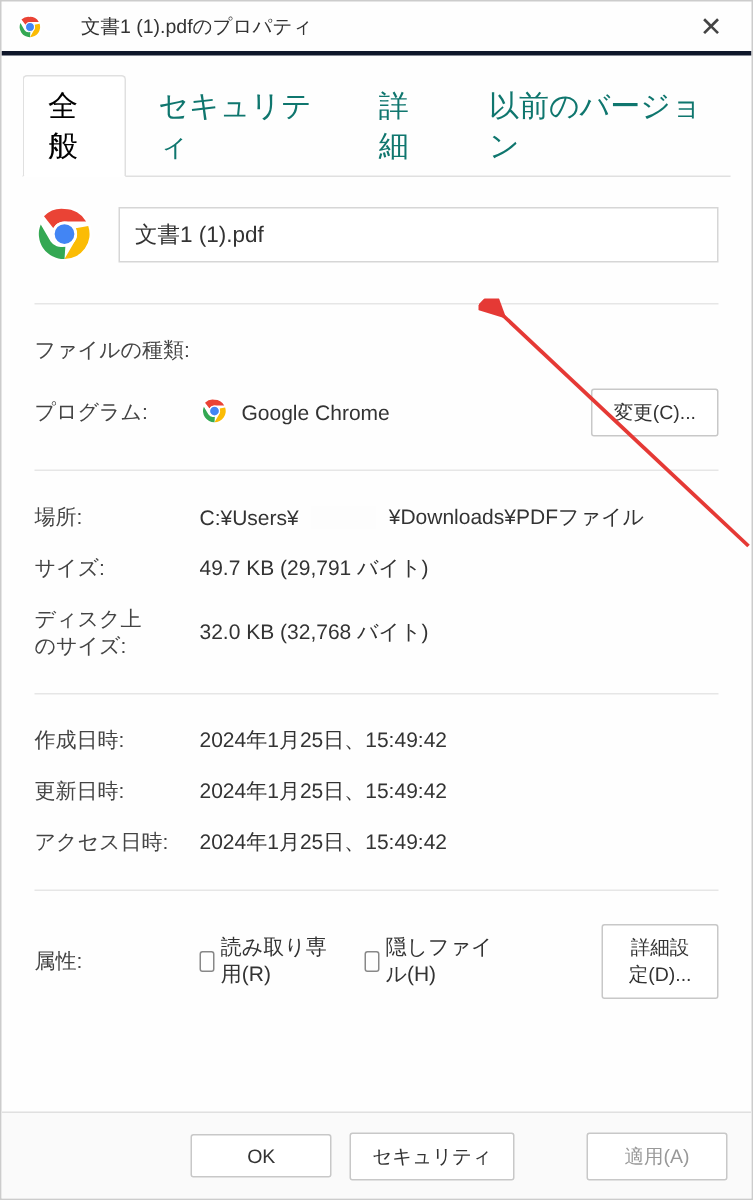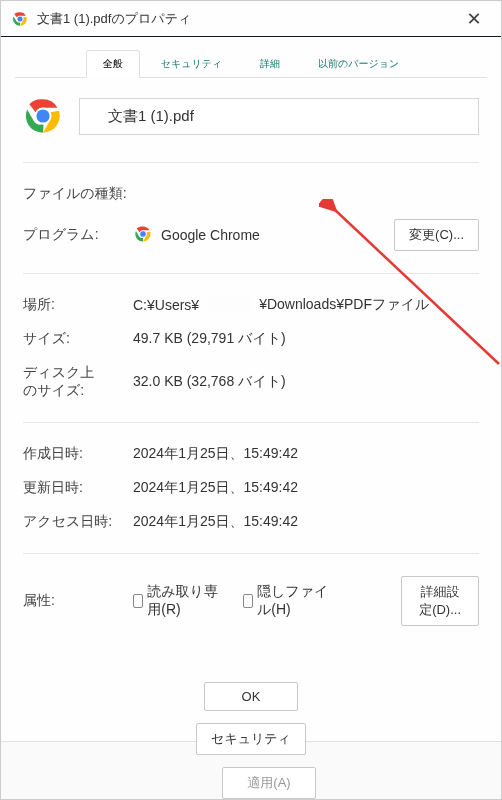--- a/index.html
+++ b/index.html
@@ -12,37 +12,38 @@
     font-size: 14px;
     color: #333;
     position: relative;
     border: 1px solid #ccc;
   }
   .titlebar {
     display: flex;
     align-items: center;
     height: 36px;
     padding: 0 10px;
-    border-bottom: 1px solid #0f172a;
+    border-bottom: 3px solid #0f172a;
+    gap: 17px;
   }
   .titlebar .title-icon { width: 18px; height: 18px; margin-right: 8px; }
   .titlebar .title-text { flex: 1; font-size: 13px; color: #333; }
   .titlebar .close-x {
     width: 34px;
     text-align: center;
     font-size: 18px;
     color: #444;
     cursor: pointer;
   }
   .tabs {
     display: flex;
     align-items: flex-end;
     gap: 4px;
     padding: 12px 14px 0 14px;
-    font-size: 10px;
+    font-size: 20px;
     justify-content: center;
   }
   .tab {
     padding: 6px 16px;
     color: #0f766e;
     cursor: pointer;
     border: 1px solid transparent;
     border-bottom: none;
   }
   .tab.active {
@@ -65,21 +66,21 @@
   .header-row {
     display: flex;
     align-items: center;
     gap: 16px;
     margin-bottom: 26px;
   }
   .chrome-icon { width: 40px; height: 40px; }
   .filename-field {
     flex: 1;
     border: 1px solid #d6d6d6;
-    padding: 8px 28px;
+    padding: 8px 10px;
     font-size: 15px;
     background: #fff;
     color: #333;
   }
   .sep { height: 1px; background: #e6e6e6; margin: 14px 0; }
   .row {
     display: flex;
     align-items: center;
     padding: 8px 0;
   }
@@ -130,21 +131,20 @@
     bottom: 0;
     left: 0; right: 0;
     height: 58px;
     border-top: 1px solid #e0e0e0;
     display: flex;
     align-items: center;
     justify-content: flex-end;
     gap: 12px;
     padding: 0 16px;
     background: #fafafa;
-    flex-direction: column;
   }
   .footer .btn { min-width: 94px; text-align: center; }
   .annotation-arrow {
     position: absolute;
     pointer-events: none;
   }
 </style>
 </head>
 <body>
 

